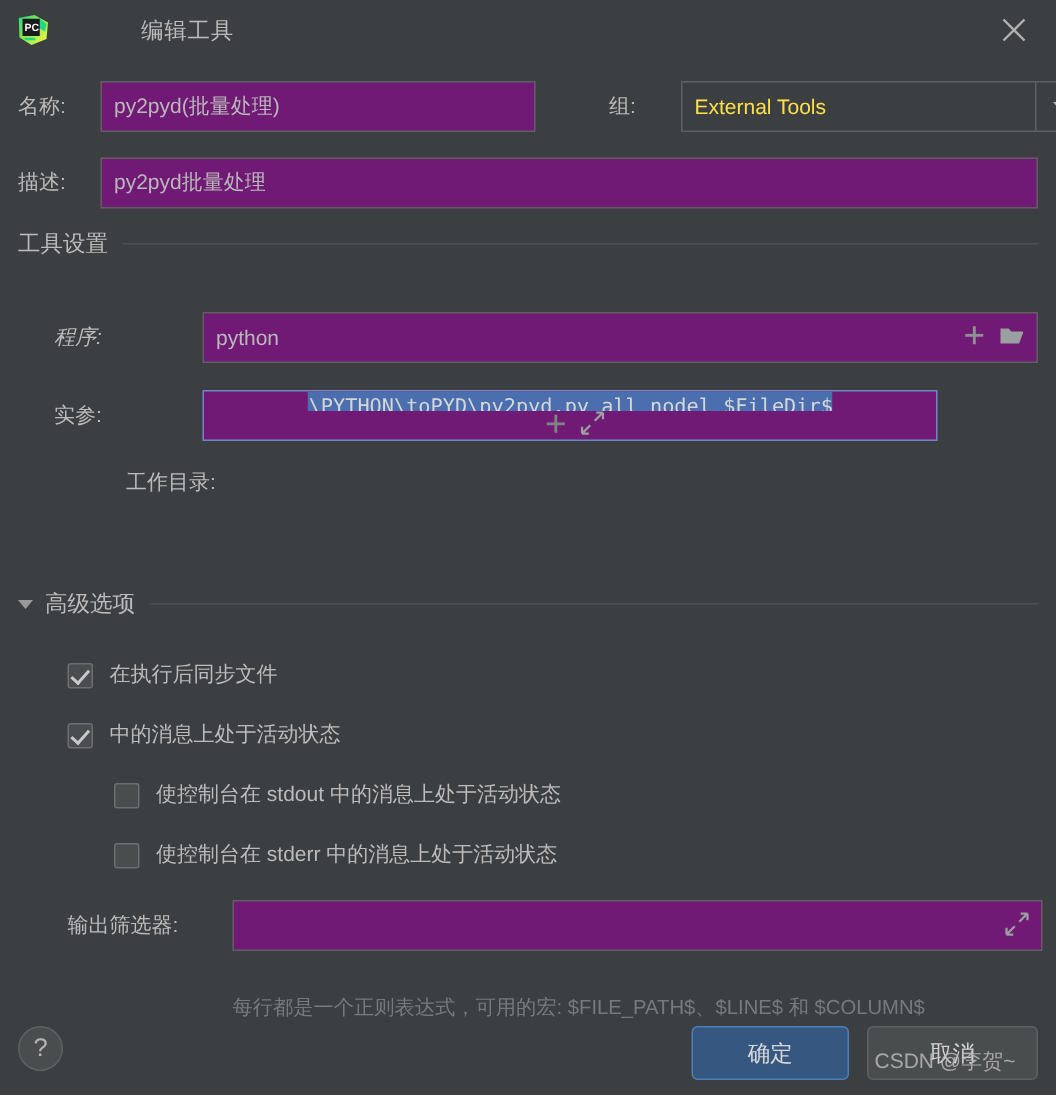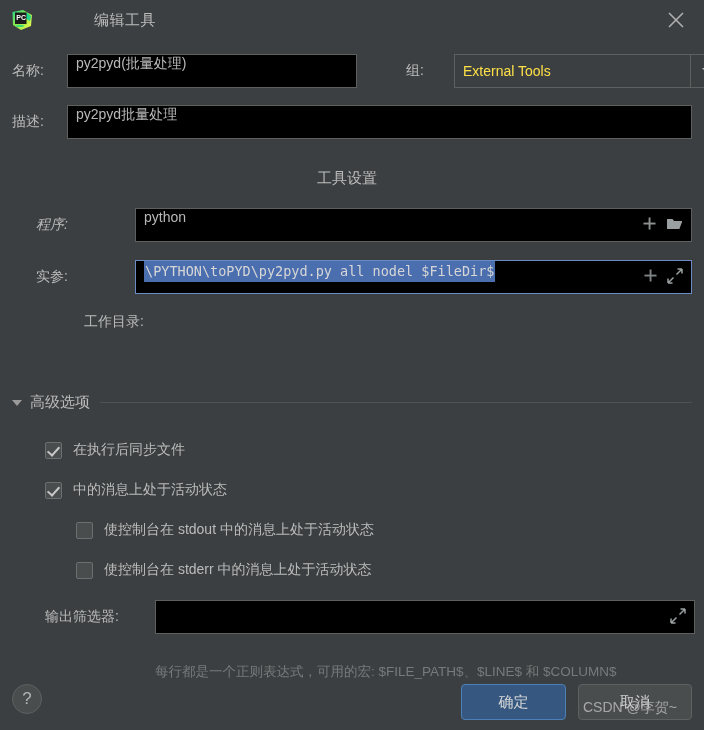--- a/index.html
+++ b/index.html
@@ -60,25 +60,26 @@
     align-items: center;
     position: absolute;
   }
   .lbl {
     color: #bbbbbb;
     font-size: 14px;
     white-space: nowrap;
   }
 
   .field {
-    background: #000000;
+    background: #701a75;
     border: 1px solid #5e6060;
     height: 34px;
     box-sizing: border-box;
     display: flex;
+    align-items: center;
     color: #b9b9b9;
     font-size: 14px;
     padding: 0 8px;
     position: relative;
   }
   .field .val {
     white-space: nowrap;
     overflow: hidden;
     text-overflow: ellipsis;
     flex: 1 1 auto;
@@ -301,21 +302,21 @@
   </div>
 </div>
 
 <div class="row" style="left:12px; top:105px;">
   <div class="lbl" style="width:55px;">描述:</div>
   <div class="field" style="width:625px;">
     <span class="val">py2pyd批量处理</span>
   </div>
 </div>
 
-<div class="section" style="top:169px;flex-direction:column;">
+<div class="section" style="top:153px;">
   <div class="stitle">工具设置</div>
   <div class="sline"></div>
 </div>
 
 <div class="row" style="left:36px; top:208px;">
   <div class="lbl" style="width:99px;font-style:italic;">程序:</div>
   <div class="field" style="width:557px;">
     <span class="val">python</span>
     <span class="ficons">
       <span>
@@ -329,21 +330,21 @@
           <path d="M1 3 h5.5 l1.6 2 H16 v1.5 H1 Z" fill="#9aa0a1"></path>
           <path d="M1 6 h15 l-2.6 7 H1 Z" fill="#9aa0a1"></path>
         </svg>
       </span>
     </span>
   </div>
 </div>
 
 <div class="row" style="left:36px; top:260px;">
   <div class="lbl" style="width:99px;">实参:</div>
-  <div class="field mono" style="width:557px; border-color:#6a8bc4;">
+  <div class="field mono" style="width:490px; border-color:#6a8bc4;flex-direction:column;">
     <span class="val"><span class="sel">\PYTHON\toPYD\py2pyd.py all nodel $FileDir$</span></span>
     <span class="ficons">
       <span>
         <svg width="15" height="15" viewBox="0 0 15 15">
           <rect x="6.6" y="1.5" width="1.9" height="12" fill="#7f8384"></rect>
           <rect x="1.5" y="6.6" width="12" height="1.9" fill="#7f8384"></rect>
         </svg>
       </span>
       <span>
         <svg width="16" height="16" viewBox="0 0 16 16">

